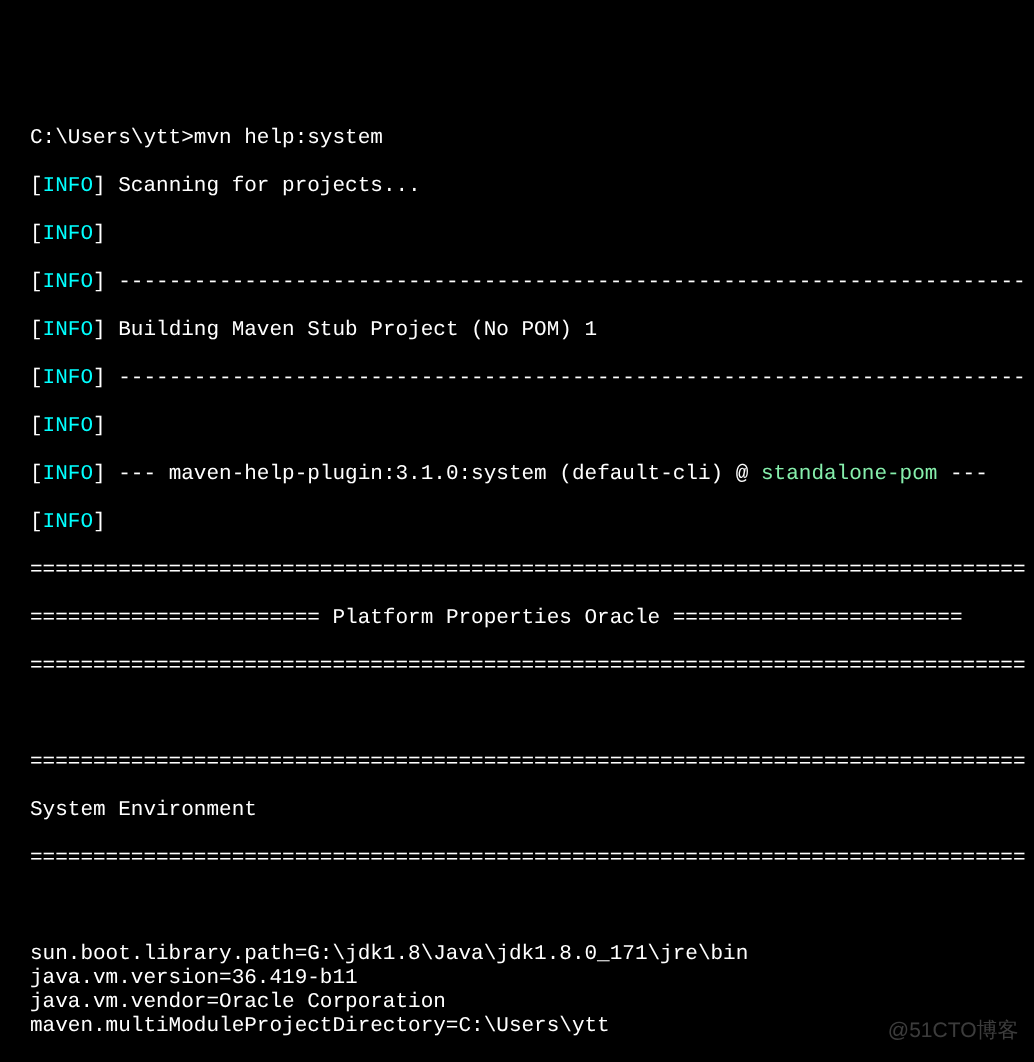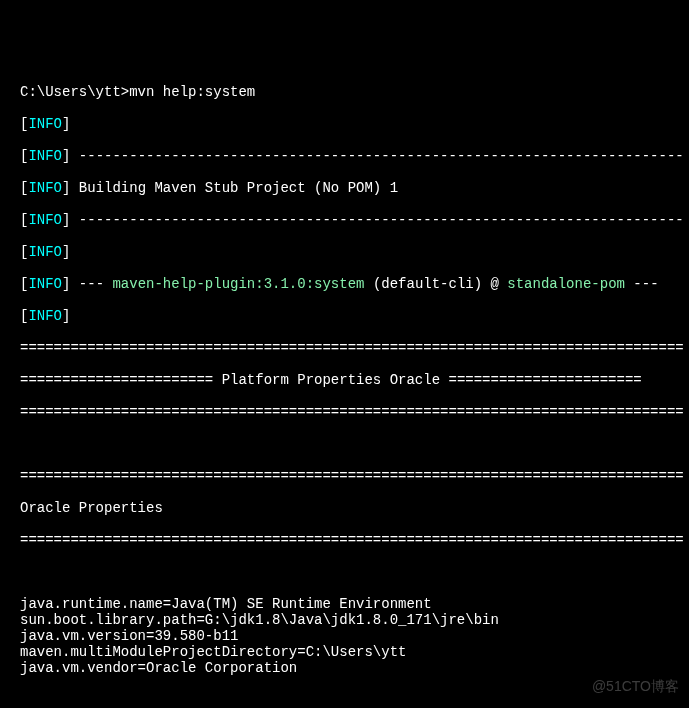--- a/index.html
+++ b/index.html
@@ -20,21 +20,21 @@
       white-space: pre;
       position: relative;
     }
     .bracket {
       color: #fff;
     }
     .info {
       color: #00ffff;
     }
     .plugin {
-      color: #86efac;
+      color: #ffffff;
       font-family: Liberation Mono, monospace;
     }
     .pom {
       color: #86efac;
     }
     .watermark {
       position: absolute;
       right: 10px;
       bottom: 14px;
       color: rgba(200,200,200,0.3);
@@ -46,34 +46,35 @@
       margin-left: 16px;
     }
   </style>
 </head>
 <body>
 
 
 
 <div>
 <span class="line">C:\Users\ytt&gt;mvn help:system</span>
+<span class="line"><span class="bracket">[</span><span class="info">INFO</span><span class="bracket">]</span><span> Scanning for projects...</span></span>
 <span class="line"><span class="bracket">[</span><span class="info">INFO</span><span class="bracket">]</span></span>
 <span class="line"><span class="bracket">[</span><span class="info">INFO</span><span class="bracket">]</span><span> ------------------------------------------------------------------------</span></span>
 <span class="line"><span class="bracket">[</span><span class="info">INFO</span><span class="bracket">]</span><span> Building Maven Stub Project (No POM) 1</span></span>
 <span class="line"><span class="bracket">[</span><span class="info">INFO</span><span class="bracket">]</span><span> ------------------------------------------------------------------------</span></span>
 <span class="line"><span class="bracket">[</span><span class="info">INFO</span><span class="bracket">]</span></span>
 <span class="line"><span class="bracket">[</span><span class="info">INFO</span><span class="bracket">]</span><span> --- </span><span class="plugin">maven-help-plugin:3.1.0:system</span><span> (default-cli) @ </span><span class="pom">standalone-pom</span><span> ---</span></span>
 <span class="line"><span class="bracket">[</span><span class="info">INFO</span><span class="bracket">]</span></span>
 <span class="line">===============================================================================</span>
 <span class="line"><span>======================= </span><span>Platform Properties Oracle</span><span> =======================</span></span>
 <span class="line">===============================================================================</span>
 <span class="line"> </span>
 <span class="line">===============================================================================</span>
-<span class="line">Oracle Properties</span>
+<span class="line">System Environment</span>
 <span class="line">===============================================================================</span>
 <span class="line"> </span>
-<div id="props-container"><span class="line">java.runtime.name=Java(TM) SE Runtime Environment</span><span class="line">sun.boot.library.path=G:\jdk1.8\Java\jdk1.8.0_171\jre\bin</span><span class="line">java.vm.version=39.580-b11</span><span class="line">maven.multiModuleProjectDirectory=C:\Users\ytt</span><span class="line">java.vm.vendor=Oracle Corporation</span></div>
+<div id="props-container"><span class="line">sun.boot.library.path=G:\jdk1.8\Java\jdk1.8.0_171\jre\bin</span><span class="line">java.vm.version=36.419-b11</span><span class="line">java.vm.vendor=Oracle Corporation</span><span class="line">maven.multiModuleProjectDirectory=C:\Users\ytt</span></div>
 </div>
 
 <div class="watermark">@51CTO博客</div>
 
 
 
 
 </body></html>

